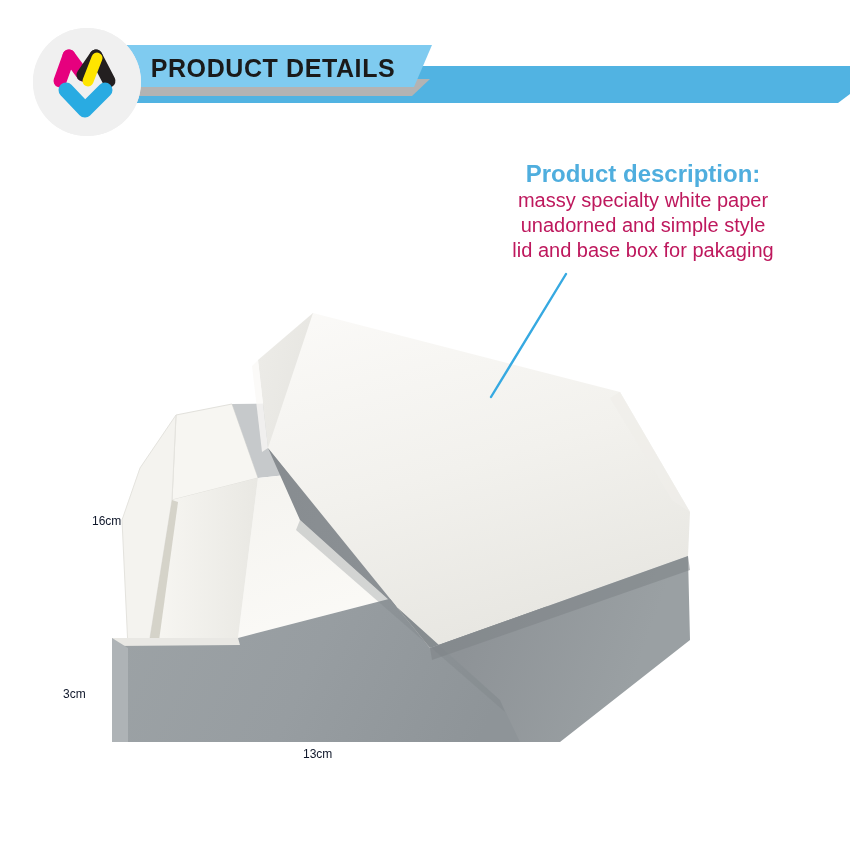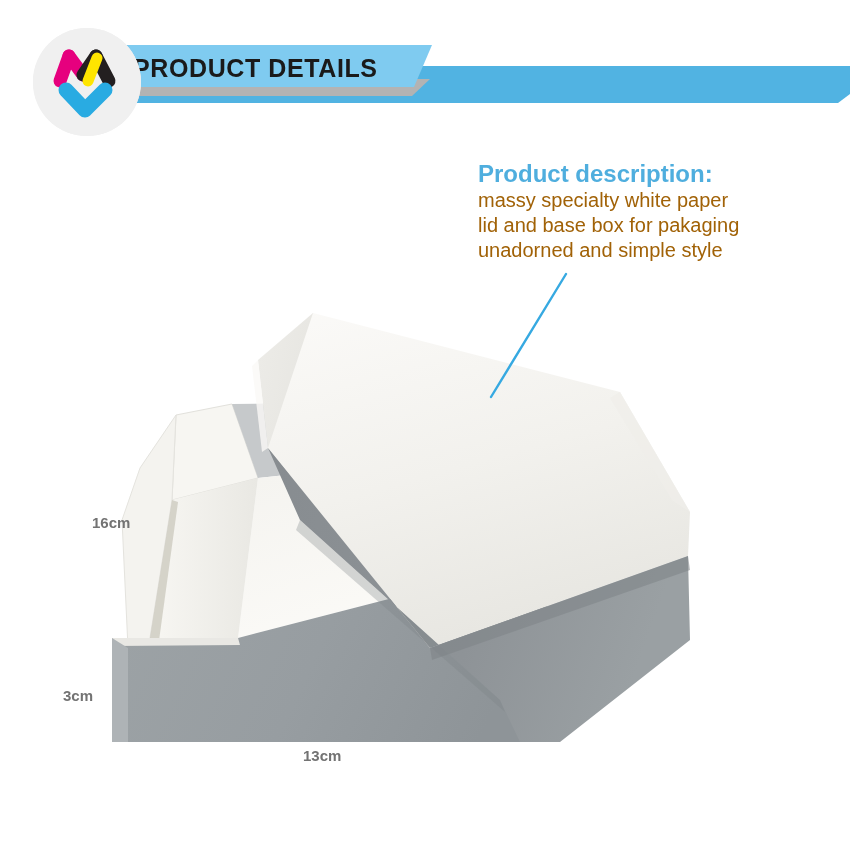--- a/index.html
+++ b/index.html
@@ -7,20 +7,21 @@
     padding: 0;
     background: #ffffff;
   }
   #page {
     position: relative;
     width: 850px;
     height: 850px;
     background: #ffffff;
     overflow: hidden;
     font-family: "Liberation Sans", sans-serif;
+    text-align: center;
   }
 
   
   #header-banner {
     position: absolute;
     left: 0;
     top: 0;
     width: 850px;
     height: 150px;
   }
@@ -69,40 +70,40 @@
   #description-heading {
     font-size: 24px;
     font-weight: bold;
     color: #4FAEDE;
     line-height: 26px;
     margin: 0 0 1px 0;
     white-space: nowrap;
   }
   .description-line {
     font-size: 20px;
-    color: #a16207;
+    color: #be185d;
     line-height: 25px;
     white-space: nowrap;
   }
 
   
   #product-photo {
     position: absolute;
     left: 0;
     top: 0;
     width: 850px;
     height: 850px;
   }
 
   
   .dimension-label {
     position: absolute;
-    font-size: 15px;
-    font-weight: bold;
-    color: #737373;
+    font-size: 12px;
+    font-weight: normal;
+    color: #0f172a;
     white-space: nowrap;
   }
   #dim-height { left: 92px;  top: 514px; }
   #dim-depth  { left: 63px;  top: 687px; }
   #dim-width  { left: 303px; top: 747px; }
 </style>
 </head>
 <body>
 
 <div id="page">
@@ -134,22 +135,22 @@
 
           <path d="M33,62 L52,82 L72,62" stroke="#29ABE2" stroke-width="15"></path>
         </g>
       </svg>
     </div>
   </div>
 
   <div id="description-block">
     <div id="description-heading">Product description:</div>
     <div class="description-line">massy specialty white paper</div>
+    <div class="description-line">unadorned and simple style</div>
     <div class="description-line">lid and base box for pakaging</div>
-    <div class="description-line">unadorned and simple style</div>
   </div>
 
   <svg id="product-photo" width="850" height="850" viewBox="0 0 850 850">
     <defs>
       <linearGradient id="grad-lid-top" x1="0" y1="0" x2="0.35" y2="1">
         <stop offset="0%" stop-color="#FBFAF8"></stop>
         <stop offset="55%" stop-color="#F2F1ED"></stop>
         <stop offset="100%" stop-color="#E8E7E2"></stop>
       </linearGradient>
       <linearGradient id="grad-lid-left" x1="0" y1="0" x2="1" y2="0.4">

